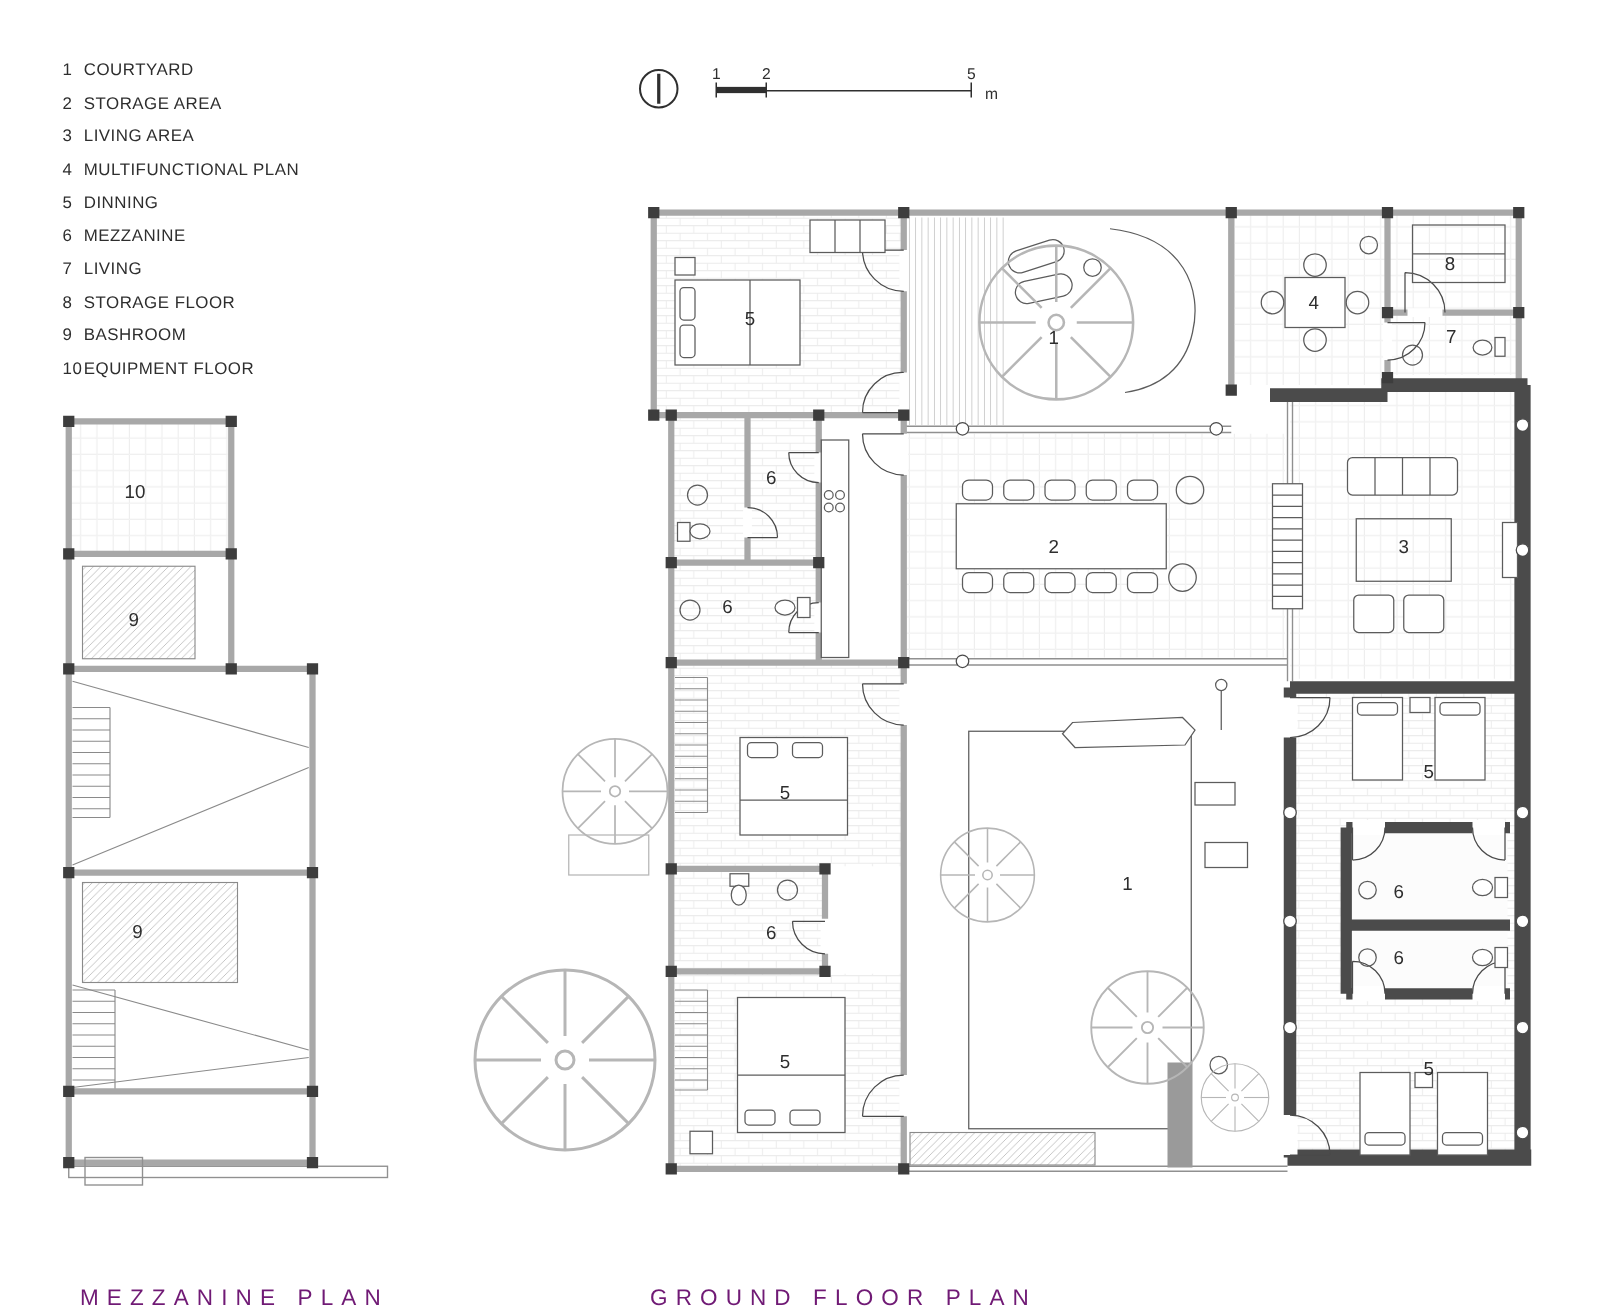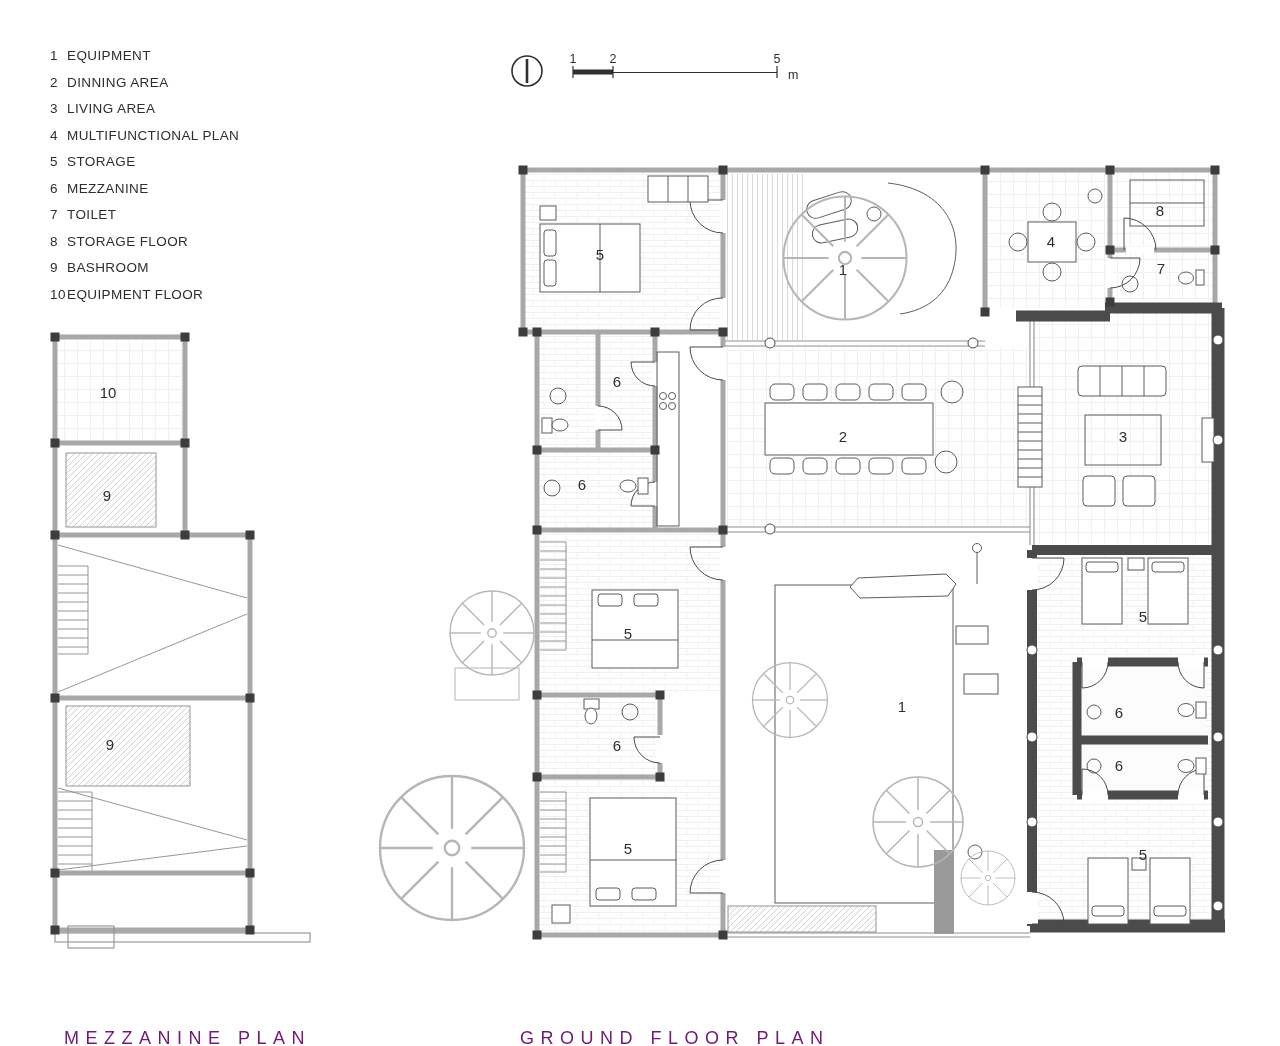--- a/index.html
+++ b/index.html
@@ -36,45 +36,45 @@
   .rm    { font-size:15px; fill:#2e2e2e; text-anchor:middle; }
   .dim   { font-size:12.5px; fill:#2f2f2f; text-anchor:middle; }
   .treeS { stroke:#b6b6b6; stroke-width:1; fill:none; }
 </style>
 </head>
 <body>
 
 <div class="legend">
   <div class="legend-row">
       <span class="ln">1</span>
-      <span>EQUIPMENT</span>
+      <span>COURTYARD</span>
     </div>
   <div class="legend-row">
       <span class="ln">2</span>
-      <span>DINNING AREA</span>
+      <span>STORAGE AREA</span>
     </div>
   <div class="legend-row">
       <span class="ln">3</span>
       <span>LIVING AREA</span>
     </div>
   <div class="legend-row">
       <span class="ln">4</span>
       <span>MULTIFUNCTIONAL PLAN</span>
     </div>
   <div class="legend-row">
       <span class="ln">5</span>
-      <span>STORAGE</span>
+      <span>DINNING</span>
     </div>
   <div class="legend-row">
       <span class="ln">6</span>
       <span>MEZZANINE</span>
     </div>
   <div class="legend-row">
       <span class="ln">7</span>
-      <span>TOILET</span>
+      <span>LIVING</span>
     </div>
   <div class="legend-row">
       <span class="ln">8</span>
       <span>STORAGE FLOOR</span>
     </div>
   <div class="legend-row">
       <span class="ln">9</span>
       <span>BASHROOM</span>
     </div>
   <div class="legend-row">

